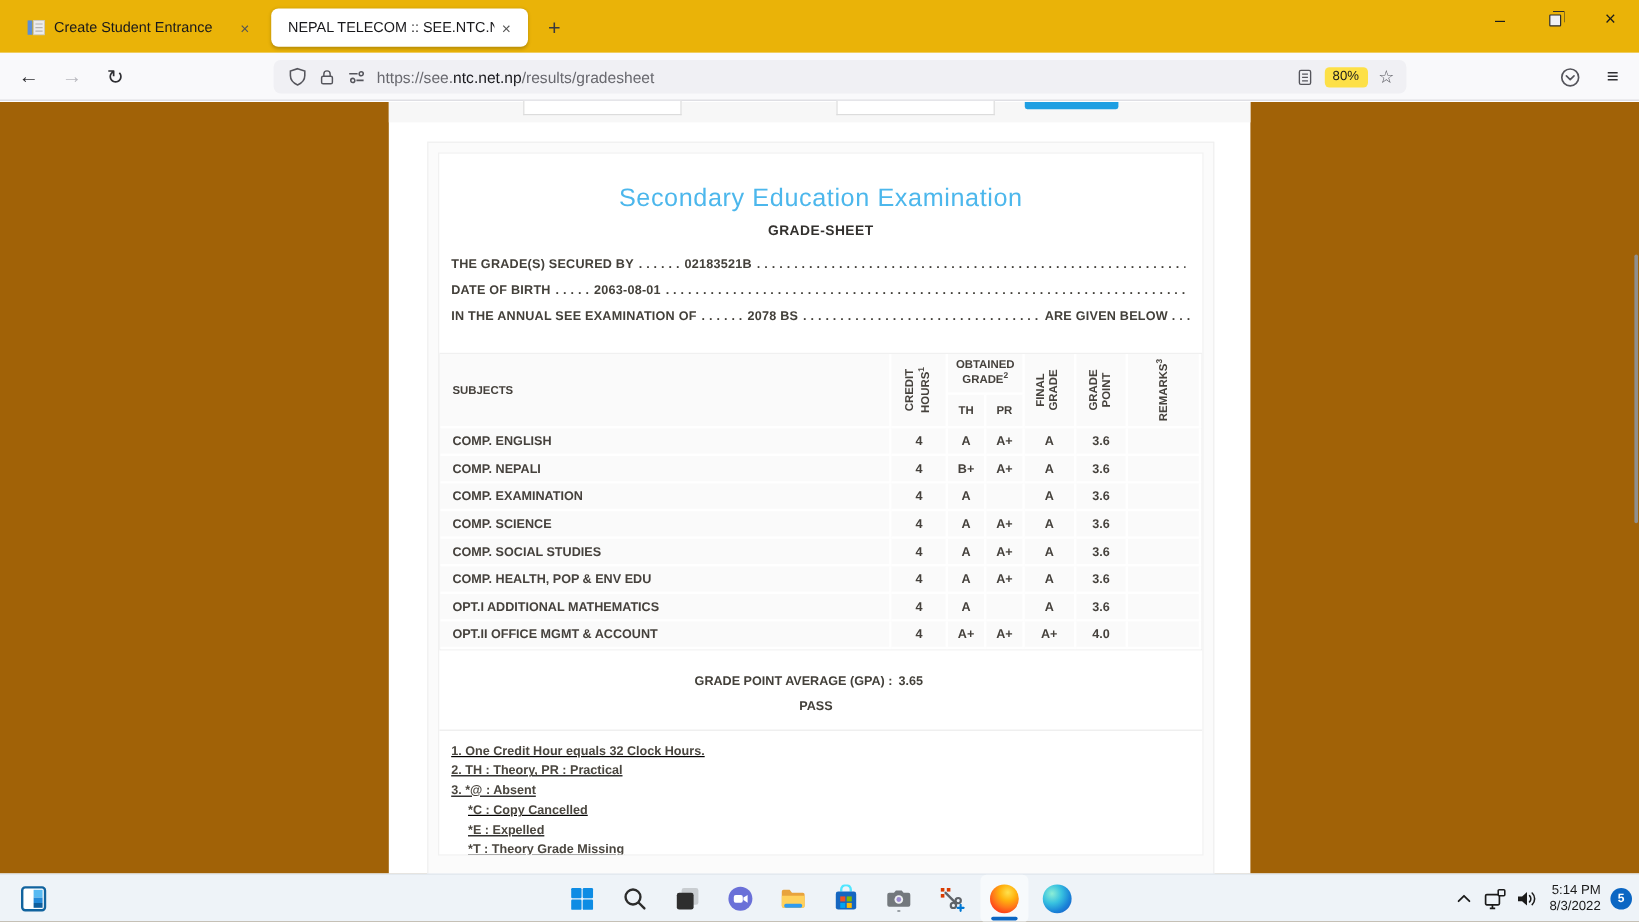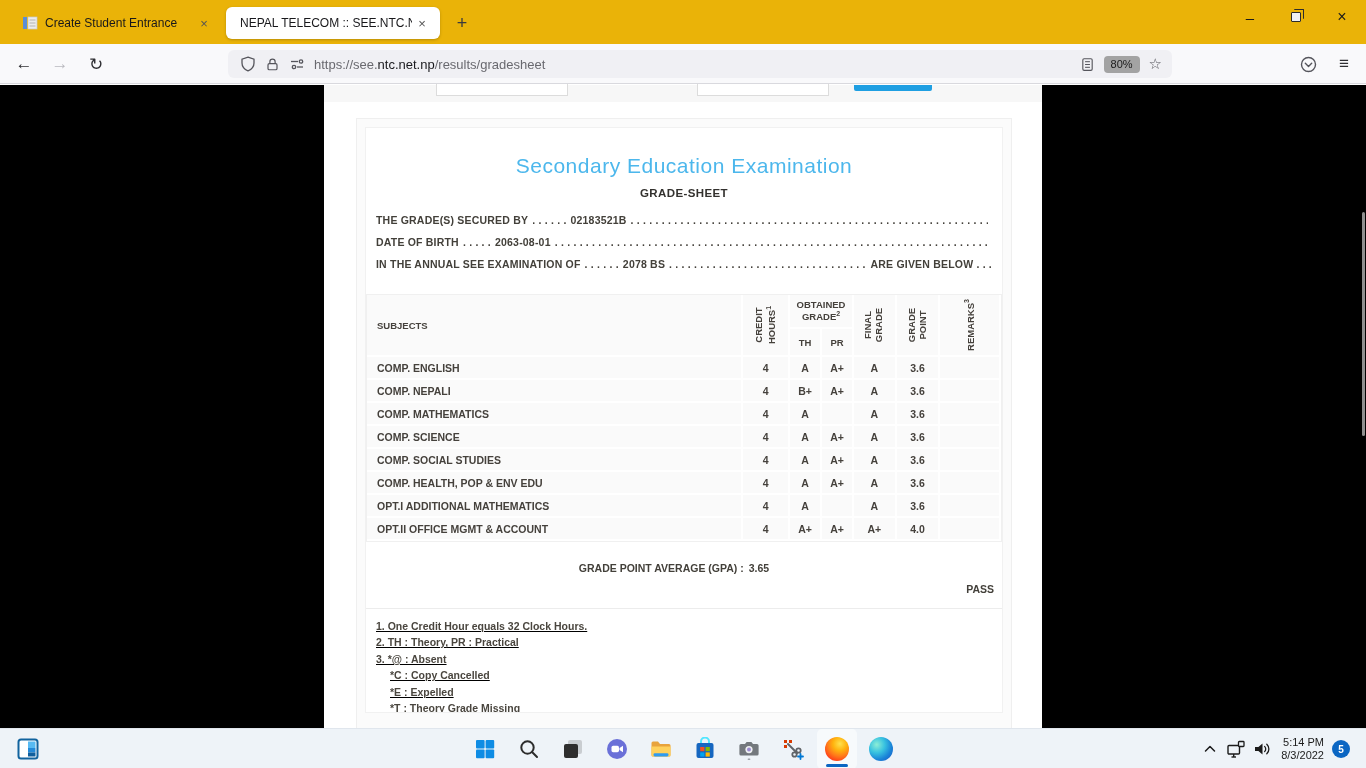--- a/index.html
+++ b/index.html
@@ -20,27 +20,27 @@
   .wc.close { left:1319px; font-size:16px; }
   .restore-glyph { width:10px; height:10px; border:1.2px solid #2c2c2c; border-radius:1px; position:relative; background:#f0f1f3; }
   .restore-glyph:before { content:""; position:absolute; left:2px; top:-4px; width:9px; height:9px; border:1.2px solid #2c2c2c; border-left:none; border-bottom:none; border-radius:1px; }
 
   .navbar { position:absolute; left:0; top:44px; width:1366px; height:40px; background:#f9f9fb; border-bottom:1px solid #d9d9de; }
   .navbtn { position:absolute; top:4px; width:32px; height:32px; display:flex; align-items:center; justify-content:center; font-size:17px; color:#2f2f33; border-radius:4px; }
   .navbtn.disabled { color:#b9b9bf; }
   .urlbar { position:absolute; left:228px; top:6px; width:944px; height:28px; background:#f0f0f4; border-radius:6px; display:flex; align-items:center; padding:0 10px 0 12px; gap:9px; }
   .urlbar .url-text { flex:1; font-size:13px; color:#69696f; white-space:nowrap; overflow:hidden; }
   .urlbar .url-text .domain { color:#19191d; }
-  .zoom-pill { background:#a3a3a3; border-radius:4px; font-size:11px; color:#1b1b1b; padding:3px 7px; line-height:1; }
+  .zoom-pill { background:#fde047; border-radius:4px; font-size:11px; color:#1b1b1b; padding:3px 7px; line-height:1; }
   .star { font-size:15px; color:#55555c; }
   .chromebtn { position:absolute; top:4px; width:32px; height:32px; display:flex; align-items:center; justify-content:center; border-radius:4px; color:#3a3a3e; }
   .menu-glyph { font-size:17px; color:#2f2f33; letter-spacing:0; }
 
   
-  .content { position:absolute; left:0; top:85px; width:1366px; height:643px; background:#000000; }
+  .content { position:absolute; left:0; top:85px; width:1366px; height:643px; background:#a16207; }
   .webpage { position:absolute; left:324px; top:0; width:718px; height:100%; background:#fff; }
   .form-band { position:absolute; left:0; top:0; width:718px; height:17px; background:#f7f7f7; }
   .form-input { position:absolute; top:-1px; height:12px; background:#fff; border:1px solid #dcdcdc; border-top:none; }
   .form-input.i1 { left:112px; width:132px; }
   .form-input.i2 { left:373px; width:132px; }
   .form-btn { position:absolute; left:530px; top:0; width:78px; height:6px; background:#1f9fe2; border-radius:0 0 2px 2px; }
 
   .card { position:absolute; left:32px; top:33px; width:656px; height:640px; background:#fbfbfb; border:1px solid #efefef; }
   .panel { margin:8px; height:586px; background:#fff; border:1px solid #f1f1f1; overflow:hidden; }
 
@@ -62,39 +62,39 @@
   th.vert { position:relative; }
   .vwrap { position:absolute; left:50%; top:50%; transform:translate(-50%,-50%) rotate(-90deg); line-height:1.15; white-space:nowrap; text-align:center; }
   .vwrap span.vl { display:block; }
   .obt { text-align:center; line-height:1.25; }
   sup { font-size:7px; }
   td.c { text-align:center; height:23px; }
   td.subj { text-align:left; padding-left:10px; height:23px; }
 
   .gpa-line { margin:20px 20px 0 0; text-align:center; font-size:10.5px; font-weight:700; color:#43403a; }
   .gpa-line .v { margin-left:5px; }
-  .pass-line { margin:9px 8px 0 0; text-align:right; font-size:10.5px; font-weight:700; color:#43403a; }
+  .pass-line { margin:9px 8px 0 0; text-align:center; font-size:10.5px; font-weight:700; color:#43403a; }
   .foot-sep { margin-top:13px; border-top:1px solid #ececec; }
   .footnotes { margin:9px 10px 0 10px;text-decoration:underline; }
   .fn { font-size:10.5px; font-weight:600; color:#4a463f; line-height:16.4px; }
   .fn.indent { margin-left:14px; }
 
   .pg-scrollbar { position:absolute; left:1362px; top:127px; width:3px; height:224px; background:#8f8f8f; border-radius:2px; }
 
   
   .taskbar { position:absolute; left:0; top:728px; width:1366px; height:40px; background:#eef3f8; border-top:1px solid #e0e6ed; }
   .tb-slot { width:40px; height:40px; display:flex; align-items:center; justify-content:center; position:relative; }
   .widgets-btn { position:absolute; left:8px; top:0; }
   .tb-center { position:absolute; left:50%; top:0; transform:translateX(-50%); display:flex; gap:4px; }
   .tb-slot.active-app { background:#f7fafc; border-radius:5px; }
   .tb-slot.active-app:after { content:""; position:absolute; bottom:2px; left:50%; transform:translateX(-50%); width:22px; height:3px; border-radius:2px; background:#0b66c3; }
   .icon24 { width:24px; height:24px; border-radius:50%; }
   .fx-icon { background:radial-gradient(circle at 62% 28%, #ffe14d 0%, #ffb30e 30%, #ff7a1a 55%, #ff4719 75%, #e1243c 100%); }
   .edge-icon { background:radial-gradient(circle at 32% 32%, #8ceed6 0%, #38c2e0 35%, #1a84d8 65%, #1b4fc0 100%); }
-  .tray { position:absolute; right:10px; top:0; height:40px; display:flex; align-items:center; }
+  .tray { position:absolute; right:0; top:0; height:40px; display:flex; align-items:center; }
   .tray .tslot { width:26px; height:40px; display:flex; align-items:center; justify-content:center; }
   .clock { margin:0 4px 0 6px; text-align:right; font-size:11px; color:#1b1b1b; line-height:13px; }
   .badge { width:18px; height:18px; border-radius:50%; background:#0b66c3; color:#fff; font-size:10px; font-weight:700; display:flex; align-items:center; justify-content:center; margin:0 6px 0 4px; }
 </style>
 </head>
 <body>
 
 <div id="screen">
 
   <div class="tabbar">
@@ -253,21 +253,21 @@
             <tr>
                   <td class="subj">COMP. NEPALI</td>
                   <td class="c">4</td>
                   <td class="c">B+</td>
                   <td class="c">A+</td>
                   <td class="c">A</td>
                   <td class="c">3.6</td>
                   <td class="c"></td>
                 </tr>
             <tr>
-                  <td class="subj">COMP. MATHEMATICS</td>
+                  <td class="subj">COMP. EXAMINATION</td>
                   <td class="c">4</td>
                   <td class="c">A</td>
                   <td class="c"></td>
                   <td class="c">A</td>
                   <td class="c">3.6</td>
                   <td class="c"></td>
                 </tr>
             <tr>
                   <td class="subj">COMP. SCIENCE</td>
                   <td class="c">4</td>

